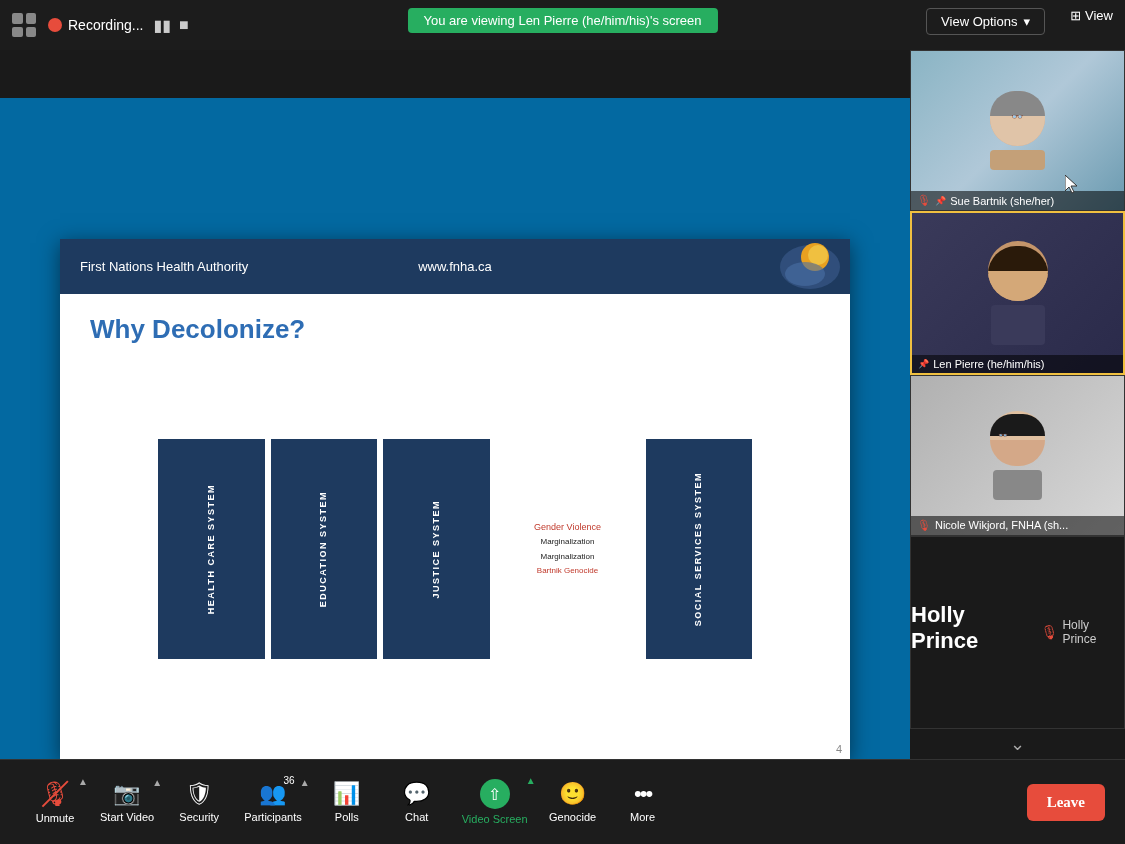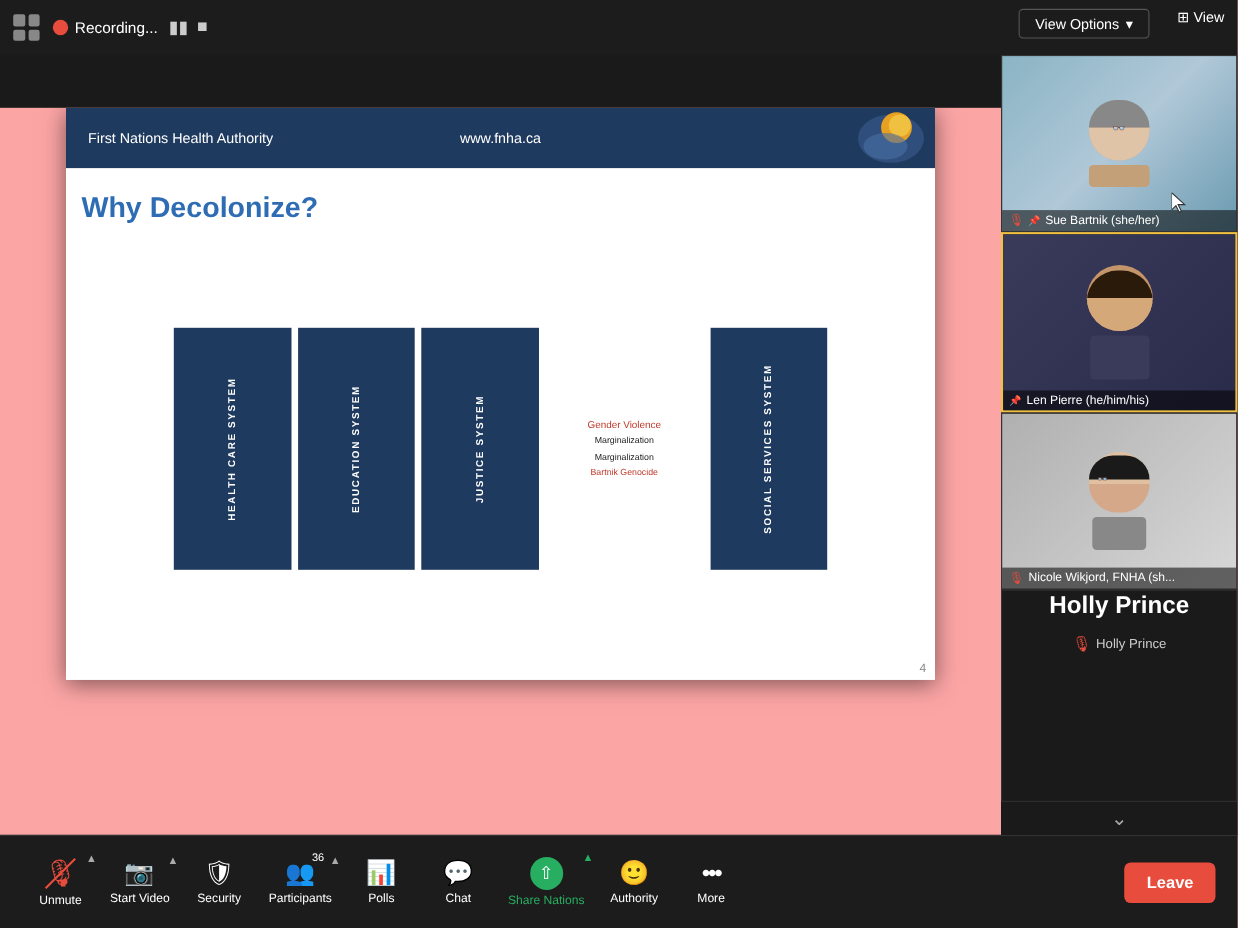--- a/index.html
+++ b/index.html
@@ -93,23 +93,23 @@
       gap: 4px;
     }
 
     
     .main-area {
       position: absolute;
       top: 50px;
       left: 0;
       right: 215px;
       bottom: 85px;
-      background: #fca5a5;
-      display: flex;
-      align-items: flex-start;
+      background: #0369a1;
+      display: flex;
+      align-items: flex-end;
       justify-content: center;
       overflow: hidden;
       margin-top: 48px;
     }
 
     
     .slide-container {
       width: 790px;
       height: 520px;
       background: #f0f0f0;
@@ -130,21 +130,21 @@
       color: #fff;
       font-size: 13px;
     }
     .slide-header-right {
       color: #fff;
       font-size: 13px;
     }
 
     .slide-body {
       background: #fff;
-      padding: 20px 14px;
+      padding: 20px 30px;
       height: calc(100% - 55px);
       position: relative;
     }
 
     .slide-title {
       color: #2e6db4;
       font-size: 26px;
       font-weight: bold;
       margin-bottom: 16px;
     }
@@ -437,20 +437,21 @@
 
     .leave-btn {
       background: #e74c3c;
       color: #fff;
       border: none;
       padding: 10px 20px;
       border-radius: 6px;
       font-size: 15px;
       font-weight: bold;
       cursor: pointer;
+      font-family: Liberation Serif, serif;
     }
 
     .participants-count {
       position: absolute;
       top: -2px;
       right: -4px;
       font-size: 10px;
       color: #fff;
       background: transparent;
     }
@@ -474,20 +475,23 @@
     <span></span>
       <span></span>
       <span></span>
       <span></span>
   </div>
   <div class="recording-dot"></div>
   <span class="recording-text">Recording...</span>
   <div class="recording-controls">
     <span class="rec-btn">▮▮</span>
     <span class="rec-btn">■</span>
+  </div>
+  <div class="screen-share-banner">
+    <span>You are viewing Len Pierre (he/him/his)'s screen</span>
   </div>
   <button class="view-options-btn">
     <span>View Options</span>
     <span>▾</span>
   </button>
   <div class="view-btn-right">
     <span>⊞</span>
     <span>View</span>
   </div>
 </div>
@@ -602,21 +606,21 @@
         <div style="width:90%;height:30px;background:#888;border-radius:4px;margin-top:4px;"></div>
       </div>
     </div>
     <div class="participant-name-bar">
       <span style="color:#e74c3c;font-size:11px;">🎙</span>
       <span>Nicole Wikjord, FNHA (sh...</span>
     </div>
   </div>
 
   <div class="holly-tile">
-    <div style="display:flex;flex-direction:column;align-items:center;height:100%;gap:6px;">
+    <div style="display:flex;flex-direction:row;align-items:center;justify-content:center;height:100%;gap:6px;">
       <div class="holly-name-big">Holly Prince</div>
       <div style="display:flex;align-items:center;gap:4px;">
         <span style="color:#e74c3c;font-size:14px;">🎙</span>
         <span class="holly-name-small">Holly Prince</span>
       </div>
     </div>
   </div>
 
   <div class="chevron-down-area">
     <span>⌄</span>
@@ -660,26 +664,26 @@
     <div class="toolbar-item">
       <div class="toolbar-icon" style="font-size:22px;">💬</div>
       <span class="toolbar-label">Chat</span>
     </div>
 
     <div class="toolbar-item active-green">
       <span class="toolbar-chevron" style="color:#27ae60;">▲</span>
       <div class="toolbar-icon">
         <span style="display:inline-flex;align-items:center;justify-content:center;background:#27ae60;border-radius:50%;width:30px;height:30px;font-size:16px;color:#fff;">⇧</span>
       </div>
-      <span class="toolbar-label">Share Nations</span>
+      <span class="toolbar-label">Video Screen</span>
     </div>
 
     <div class="toolbar-item">
       <div class="toolbar-icon" style="font-size:22px;">🙂</div>
-      <span class="toolbar-label">Authority</span>
+      <span class="toolbar-label">Genocide</span>
     </div>
 
     <div class="toolbar-item">
       <div class="toolbar-icon" style="font-size:22px;letter-spacing:-2px;">•••</div>
       <span class="toolbar-label">More</span>
     </div>
   </div>
 
   <button class="leave-btn">
     <span>Leave</span>

